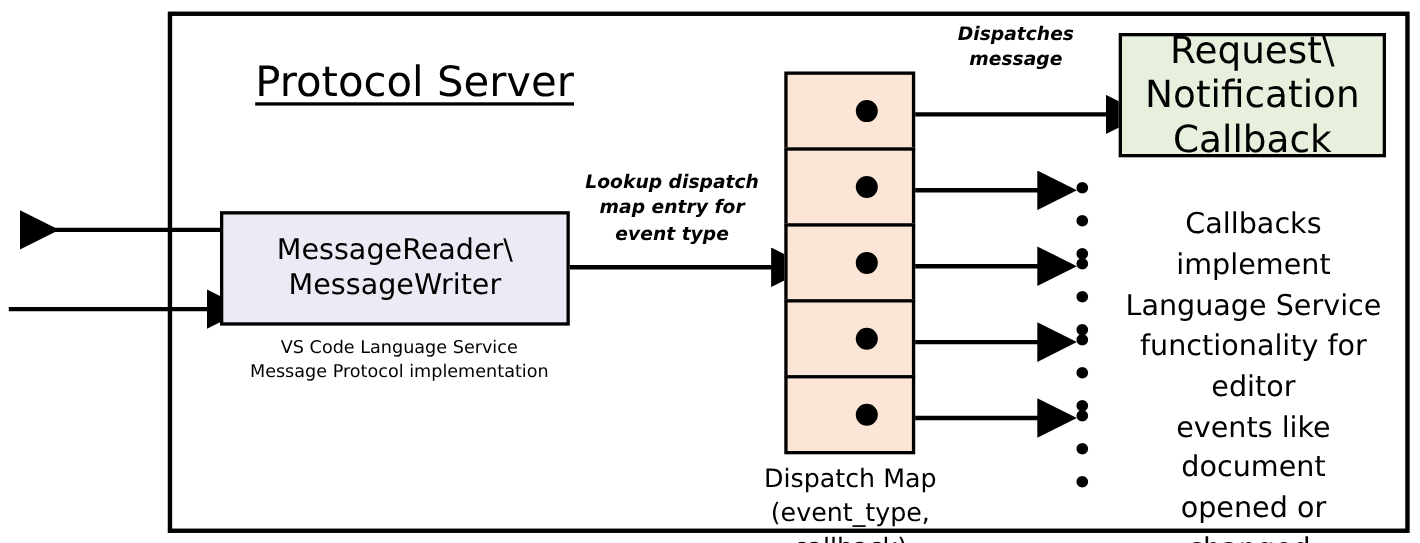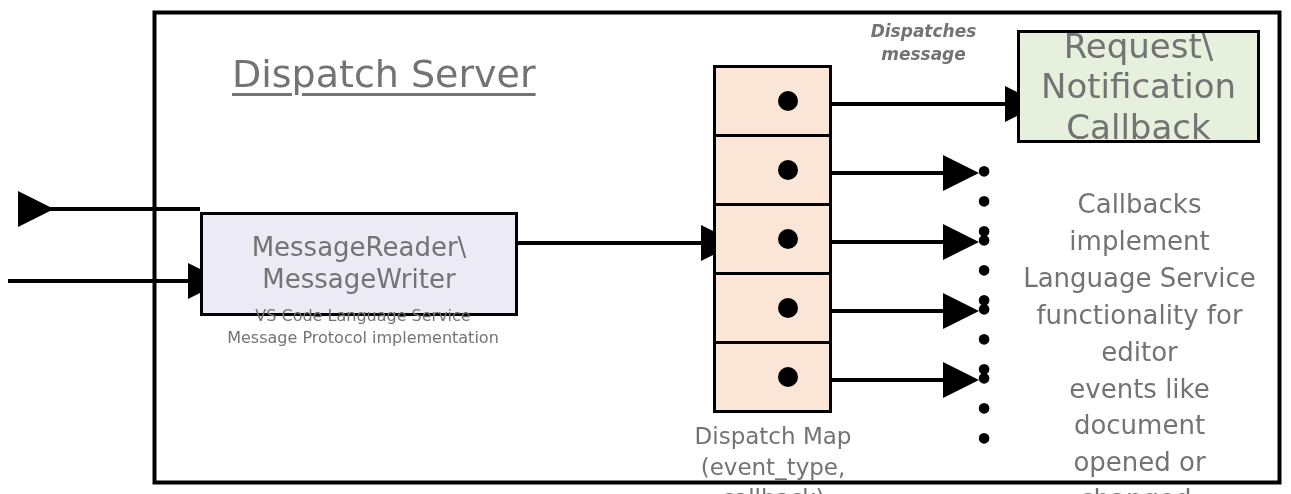--- a/index.html
+++ b/index.html
@@ -25,21 +25,21 @@
     top: 0;
     width: 1291px;
     height: 494px;
     overflow: visible;
   }
   .txt {
     position: absolute;
     text-align: center;
     line-height: 1.16;
     white-space: pre-line;
-    color: #737373;
+    color: #000000;
   }
 
   
   #server-title {
     left: 232px;
     top: 52px;
     width: 360px;
     font-size: 38px;
     text-align: left;
     text-decoration: underline;
@@ -64,21 +64,20 @@
     left: 200px;
     top: 192px;
     width: 318px;
     height: 104px;
     background: #ECEAF4;
     border: 3px solid #000;
     box-sizing: border-box;
     display: flex;
     align-items: center;
     justify-content: center;
-    margin-top: 20px;
   }
   #messagereader-label {
     position: static;
     width: 100%;
     font-size: 26px;
     line-height: 1.22;
   }
   #messagereader-caption {
     left: 178px;
     top: 305px;
@@ -210,30 +209,33 @@
     <path d="M518,243 L705,243" stroke="#000" stroke-width="4" fill="none" marker-end="url(#arrowR)"></path>
 
     <path d="M780,104 L1009,104" stroke="#000" stroke-width="4" fill="none" marker-end="url(#arrowR)"></path>
 
     <path d="M780,173 L947,173" stroke="#000" stroke-width="4" fill="none" marker-end="url(#arrowR)"></path>
     <path d="M780,242 L947,242" stroke="#000" stroke-width="4" fill="none" marker-end="url(#arrowR)"></path>
     <path d="M780,311 L947,311" stroke="#000" stroke-width="4" fill="none" marker-end="url(#arrowR)"></path>
     <path d="M780,380 L947,380" stroke="#000" stroke-width="4" fill="none" marker-end="url(#arrowR)"></path>
   </svg>
 
-  <div class="txt" id="server-title">Dispatch Server</div>
+  <div class="txt" id="server-title">Protocol Server</div>
 
 
   <div id="messagereader-box">
     <div class="txt" id="messagereader-label">MessageReader\
 MessageWriter</div>
   </div>
   <div class="txt" id="messagereader-caption">VS Code Language Service
 Message Protocol implementation</div>
 
+  <div class="txt" id="lookup-label">Lookup dispatch
+map entry for
+event type</div>
 
   <div id="dispatch-map">
     <div class="dispatch-cell">
       <span class="cell-dot"></span>
     </div>
     <div class="dispatch-cell">
       <span class="cell-dot"></span>
     </div>
     <div class="dispatch-cell">
       <span class="cell-dot"></span>

